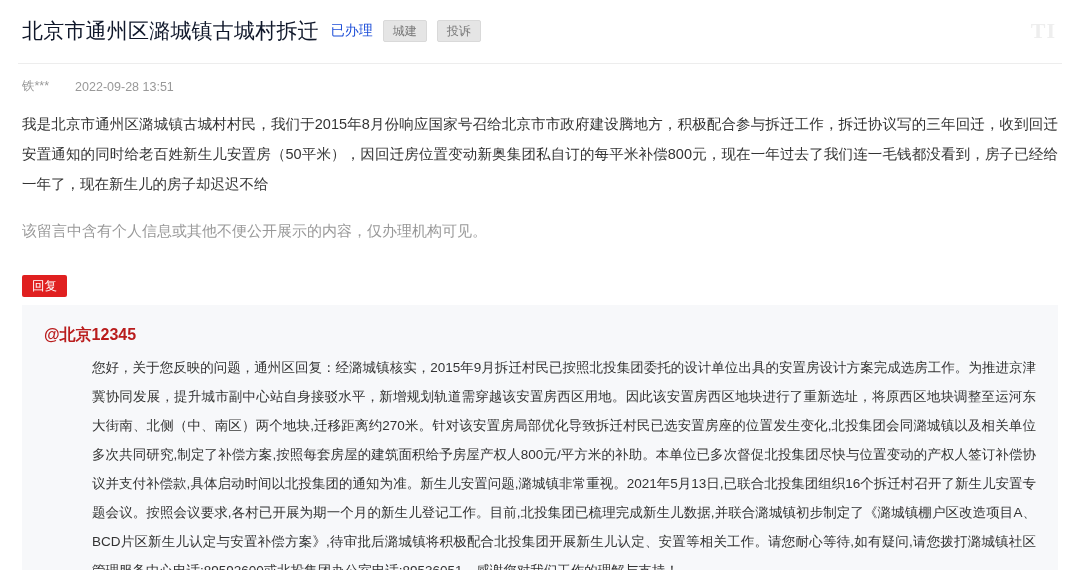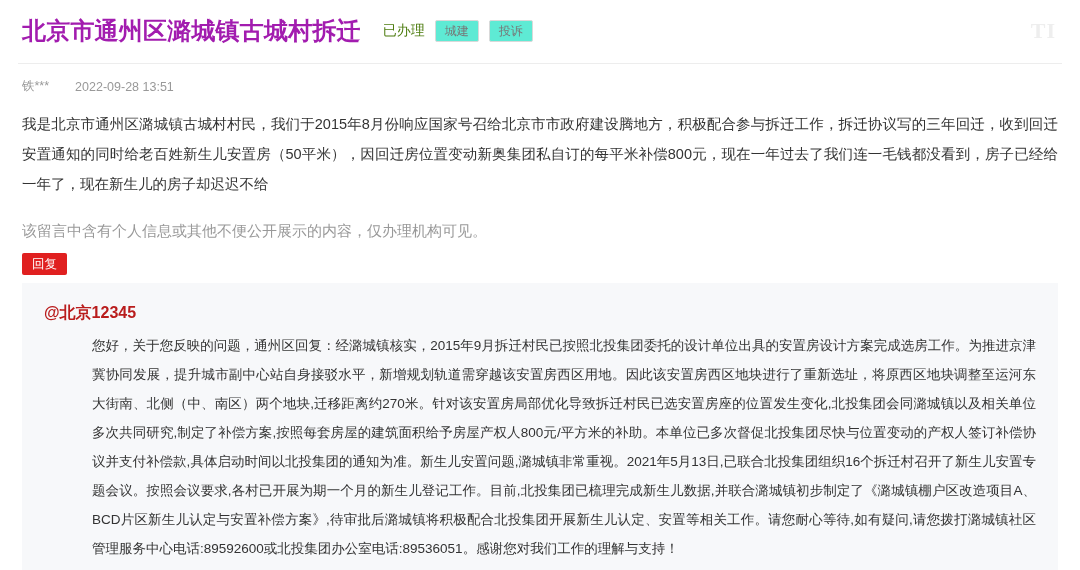--- a/index.html
+++ b/index.html
@@ -24,38 +24,38 @@
   }
   
   .header-row {
     display: flex;
     align-items: center;
     padding-top: 17px;
     padding-left: 4px;
     gap: 10px;
   }
   .title {
-    font-size: 24px;
-    font-weight: 700;
-    color: #a21caf;
+    font-size: 21px;
+    font-weight: 400;
+    color: #0f172a;
     letter-spacing: 0.2px;
     line-height: 28px;
   }
   .status-text {
     font-size: 14px;
-    color: #4d7c0f;
+    color: #1d4ed8;
     font-weight: 400;
-    margin-left: 12px;
+    margin-left: 2px;
     white-space: nowrap;
   }
   .tag {
     display: inline-block;
     border: 1px solid #d9d9d9;
     color: #777777;
-    background: #5eead4;
+    background: #e5e5e5;
     font-size: 12px;
     line-height: 18px;
     padding: 1px 9px;
     border-radius: 2px;
     white-space: nowrap;
   }
   .watermark {
     position: absolute;
     right: 24px;
     top: 18px;
@@ -99,20 +99,21 @@
     padding: 12px 4px 0 4px;
   }
   .reply-badge {
     display: inline-block;
     background: #e02020;
     color: #ffffff;
     font-size: 12.5px;
     line-height: 18px;
     padding: 2px 10px;
     border-radius: 2px;
+    margin-top: 22px;
   }
   
   .reply-card {
     margin: 8px 4px 0 4px;
     background: #f7f8fa;
     padding: 18px 22px 10px 22px;
     box-sizing: border-box;
   }
   .reply-from {
     color: #b91c1c;

